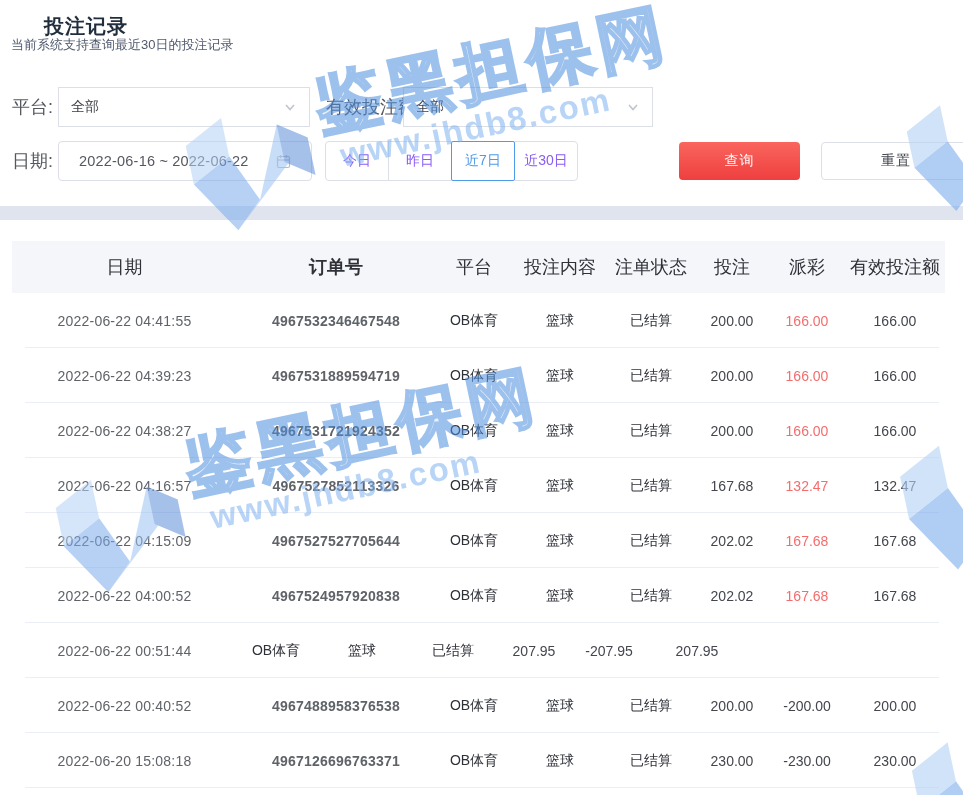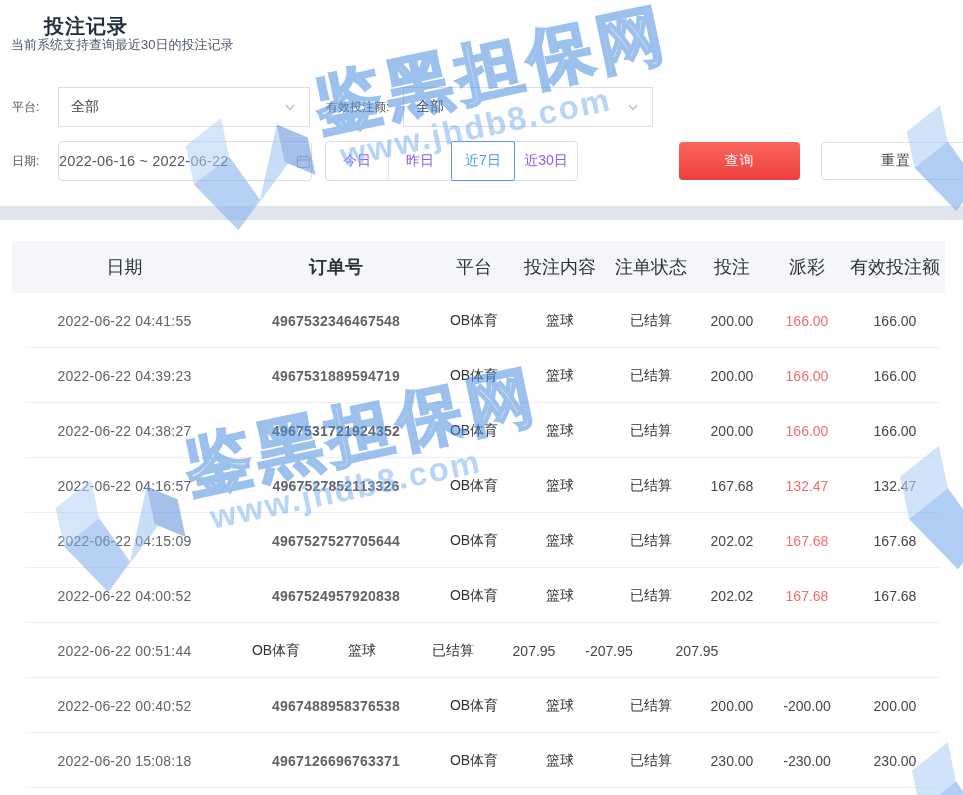--- a/index.html
+++ b/index.html
@@ -6,39 +6,39 @@
   html,body { width:963px; height:795px; }
   body {
     position:relative; overflow:hidden; background:#ffffff;
     font-family:"Liberation Sans","DejaVu Sans",sans-serif;
     color:#303133; font-size:14px;
   }
   .page-title { position:absolute; left:11px; top:13px; font-size:20px; font-weight:700; color:#1f2d3d; letter-spacing:1px;margin-left:33px; }
   .page-subtitle { position:absolute; left:11px; top:36px; font-size:13px; color:#515a6e; }
 
   
-  .flabel { position:absolute; height:40px; line-height:40px; font-size:12px; color:#54575e; }
+  .flabel { position:absolute; height:40px; line-height:40px; font-size:18px; color:#54575e; }
   .lbl-platform { left:12px; top:87px; }
   .lbl-status   { left:326px; top:87px; }
   .lbl-date     { left:12px; top:141px; }
 
   .select-box {
     position:absolute; height:40px; background:#fff;
     border:1px solid #dcdfe6; border-radius:0;
     display:flex; align-items:center; padding:0 12px; cursor:pointer;
   }
   .sel-platform { left:58px;  top:87px; width:252px; }
   .sel-status   { left:403px; top:87px; width:250px; }
   .select-box .sel-value { flex:1; color:#3c3f45; }
   .chev { width:14px; height:14px; color:#c0c4cc; }
 
   .date-box {
     position:absolute; left:58px; top:141px; width:254px; height:40px;
     background:#fff; border:1px solid #dcdfe6; border-radius:4px;
-    display:flex; align-items:center; padding:0 0; cursor:pointer;
+    display:flex; align-items:center; padding:0 20px; cursor:pointer;
   }
   .date-box .date-value { flex:1; color:#55585f; font-size:14.5px; letter-spacing:0.2px; }
   .cal { width:15px; height:15px; color:#b8bcc4; }
 
   .quick-group { position:absolute; left:325px; top:141px; height:40px; display:flex; }
   .qbtn {
     width:64px; height:40px; background:#fff; border:1px solid #dcdfe6;
     margin-left:-1px; font-size:14px; color:#8b5cf6; cursor:pointer;
     display:flex; align-items:center; justify-content:center; position:relative;
   }

